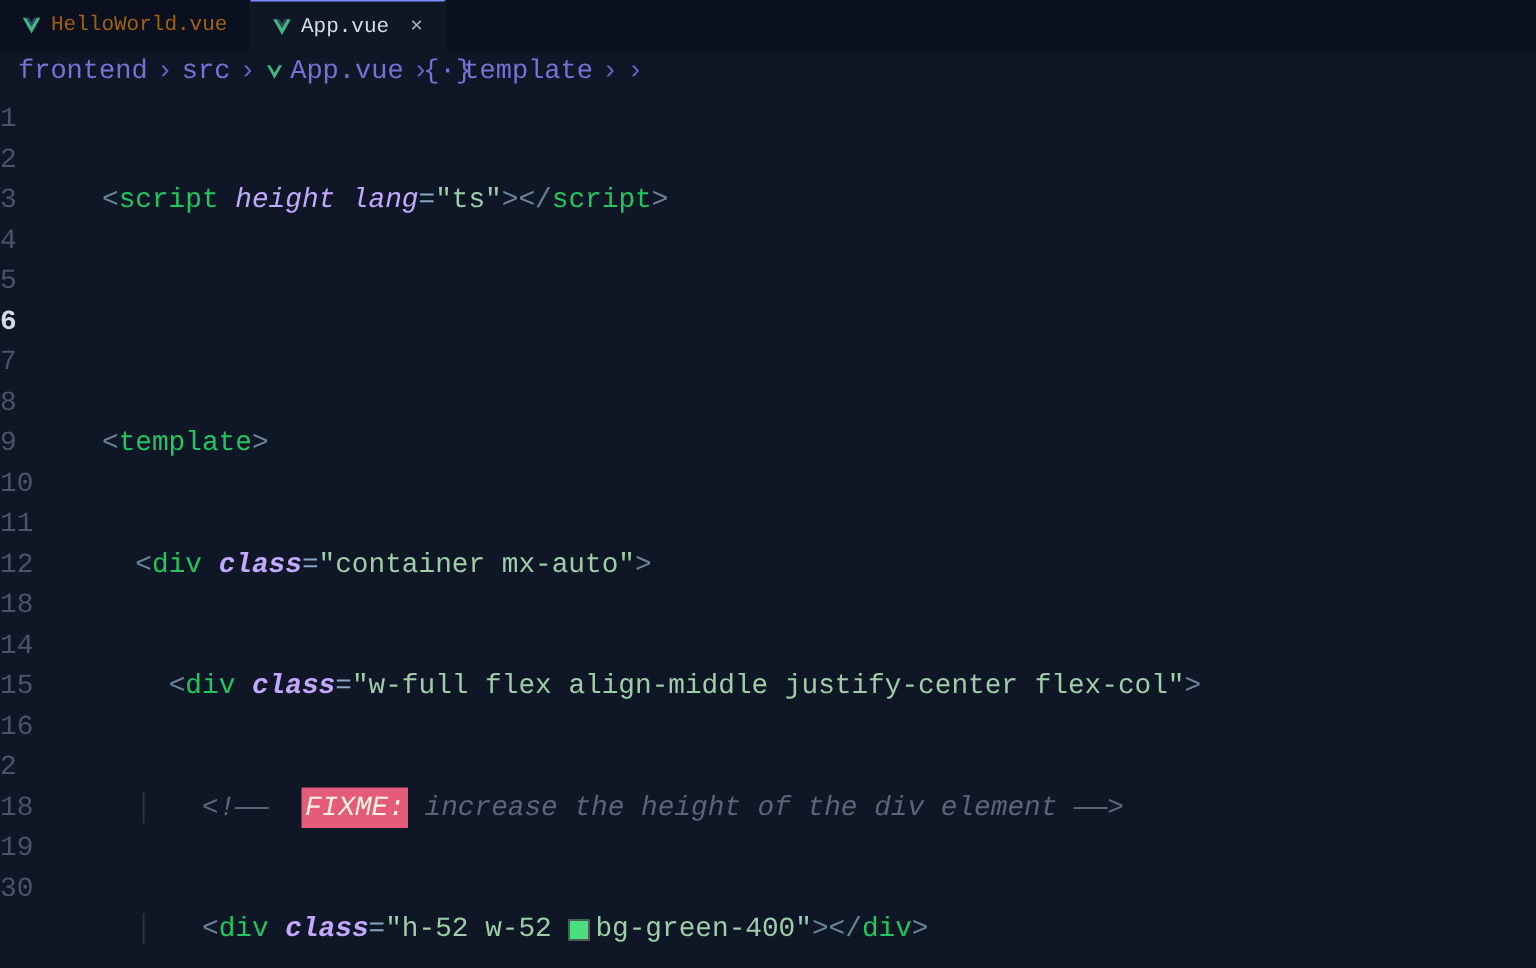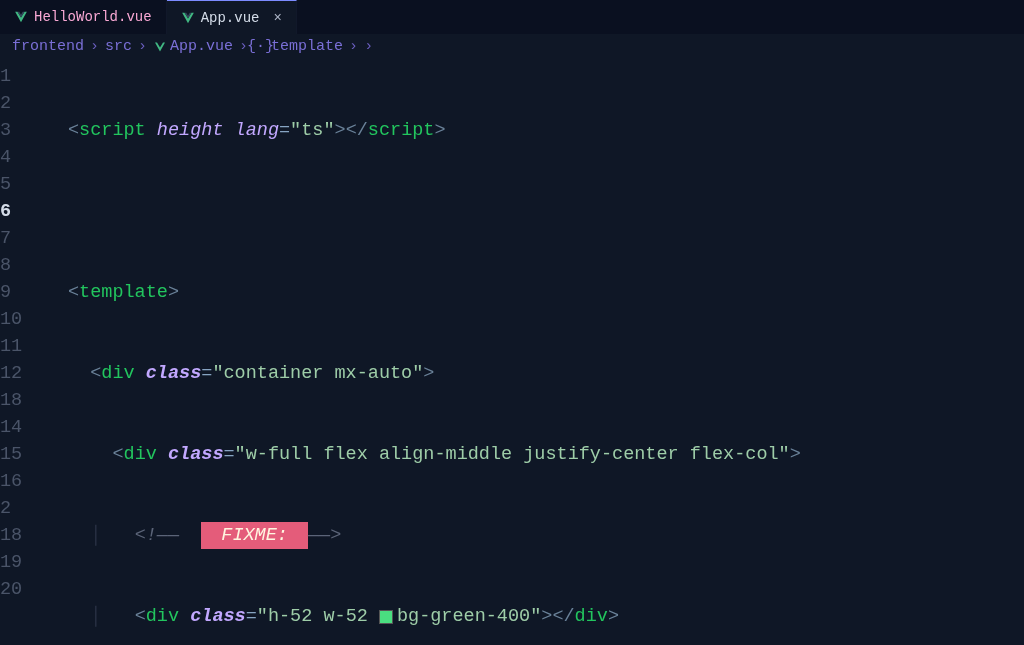--- a/index.html
+++ b/index.html
@@ -16,21 +16,21 @@
     display: flex;
     background: #0a1020;
     height: 34px;
     font-size: 14px;
     align-items: stretch;
   }
   .tab {
     display: flex;
     align-items: center;
     padding: 0 14px;
-    color: #f9a8d4;
+    color: #a16207;
     gap: 6px;
     border-right: 1px solid #11182a;
     cursor: pointer;
   }
   .tab.active {
     background: #0f1726;
     color: #d4dce8;
     border-top: 1px solid #7c8bff;
   }
   .tab .vue-icon {
@@ -38,21 +38,21 @@
     display: inline-flex; align-items: center; justify-content: center;
   }
   .tab .close {
     color: #aeb6c8;
     margin-left: 8px;
     font-size: 14px;
   }
   .breadcrumbs {
     display: flex;
     align-items: center;
-    font-size: 15px;
+    font-size: 18px;
     color: #7a6fd6;
     padding: 4px 12px;
     gap: 6px;
     flex-wrap: wrap;
   }
   .breadcrumb-item { display: flex; align-items: center; gap: 4px; cursor: pointer; }
   .breadcrumb-sep { color: #6b5fc0; }
   .bc-icon { width: 13px; height: 13px; display:inline-flex; align-items:center; justify-content:center; }
   .editor {
     display: flex;
@@ -82,21 +82,21 @@
   .tagname { color: #22c55e; }
   .attr-name { color: #c2a8ff; font-style: italic; font-weight: bold; }
   .string { color: #9ecda8; }
   .kw { color: #c2a8ff; font-style: italic; }
   .punc { color: #87a4c2; }
   .comment { color: #5b6478; font-style: italic; }
   .fixme-badge {
     background: #e45c7a;
     color: #fff5e0;
     font-style: italic;
-    padding: 0 20px;
+    padding: 0 2px;
   }
   .color-swatch {
     display: inline-block;
     width: 14px; height: 14px;
     border: 1px solid #555;
     vertical-align: -2px;
     margin-right: 4px;
   }
   .sw-green { background: #4ade80; }
 </style>
@@ -165,29 +165,29 @@
     <div class="line">10</div>
     <div class="line">11</div>
     <div class="line">12</div>
     <div class="line">18</div>
     <div class="line">14</div>
     <div class="line">15</div>
     <div class="line">16</div>
     <div class="line">2</div>
     <div class="line">18</div>
     <div class="line">19</div>
-    <div class="line">20</div>
+    <div class="line">30</div>
   </div>
   <div class="code">
     <div class="line"><span class="bracket">&lt;</span><span class="tagname">script</span><span> </span><span class="kw">height</span><span> </span><span class="kw">lang</span><span class="punc">=</span><span class="string">"ts"</span><span class="bracket">&gt;</span><span class="bracket">&lt;/</span><span class="tagname">script</span><span class="bracket">&gt;</span></div>
     <div class="line"></div>
     <div class="line"><span class="bracket">&lt;</span><span class="tagname">template</span><span class="bracket">&gt;</span></div>
     <div class="line"><span class="indent-guide">  </span><span class="bracket">&lt;</span><span class="tagname">div</span><span> </span><span class="attr-name">class</span><span class="punc">=</span><span class="string">"container mx-auto"</span><span class="bracket">&gt;</span></div>
     <div class="line"><span class="indent-guide">  </span><span class="indent-guide">  </span><span class="bracket">&lt;</span><span class="tagname">div</span><span> </span><span class="attr-name">class</span><span class="punc">=</span><span class="string">"w-full flex align-middle justify-center flex-col"</span><span class="bracket">&gt;</span></div>
-    <div class="line"><span class="indent-guide">  </span><span class="indent-guide">│ </span><span class="indent-guide">  </span><span class="comment">&lt;!——</span><span class="comment">  </span><span class="fixme-badge">FIXME:</span><span class="comment">——&gt;</span></div>
+    <div class="line"><span class="indent-guide">  </span><span class="indent-guide">│ </span><span class="indent-guide">  </span><span class="comment">&lt;!——</span><span class="comment">  </span><span class="fixme-badge">FIXME:</span><span class="comment"> increase the height of the div element </span><span class="comment">——&gt;</span></div>
     <div class="line"><span class="indent-guide">  </span><span class="indent-guide">│ </span><span class="indent-guide">  </span><span class="bracket">&lt;</span><span class="tagname">div</span><span> </span><span class="attr-name">class</span><span class="punc">=</span><span class="string">"h-52 w-52 </span><span class="color-swatch sw-green"></span><span class="string">bg-green-400"</span><span class="bracket">&gt;</span><span class="bracket">&lt;/</span><span class="tagname">div</span><span class="bracket">&gt;</span></div>
     
     
     
     
     
     
     
     
     

